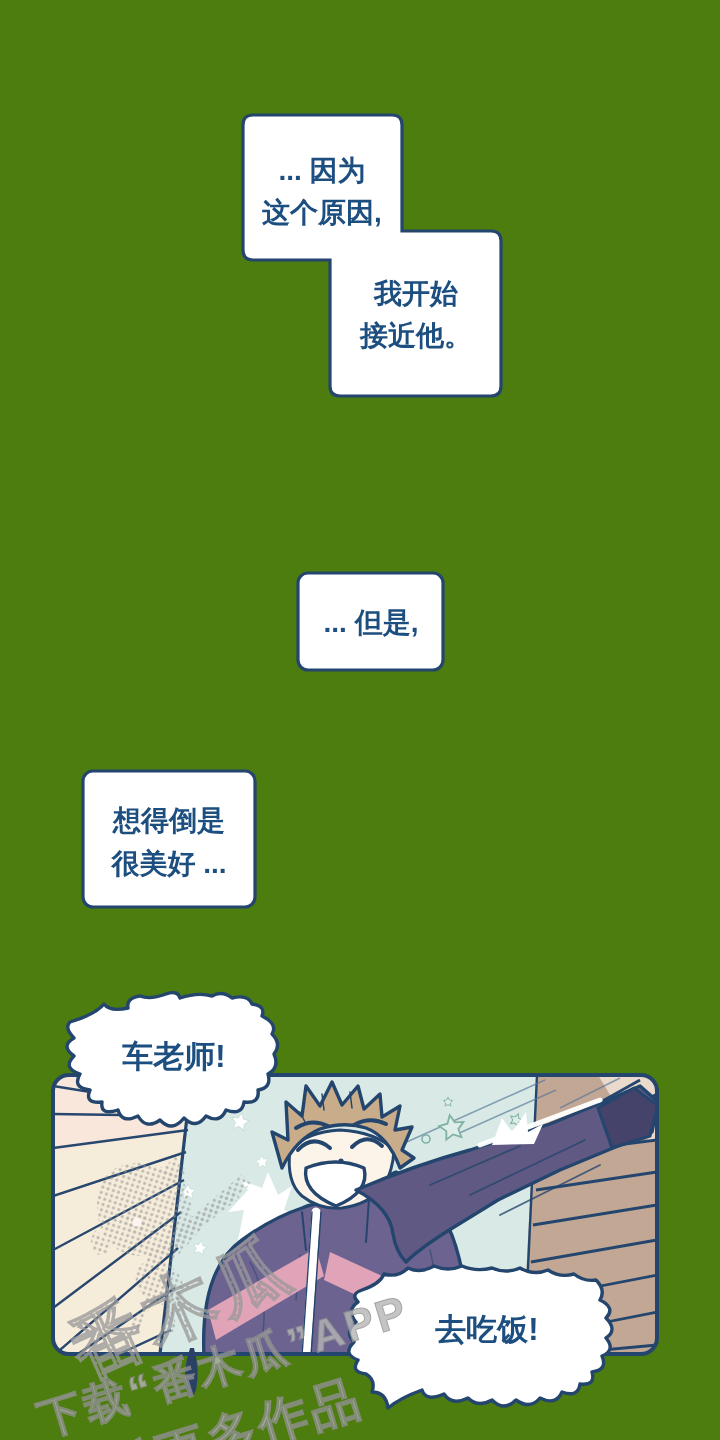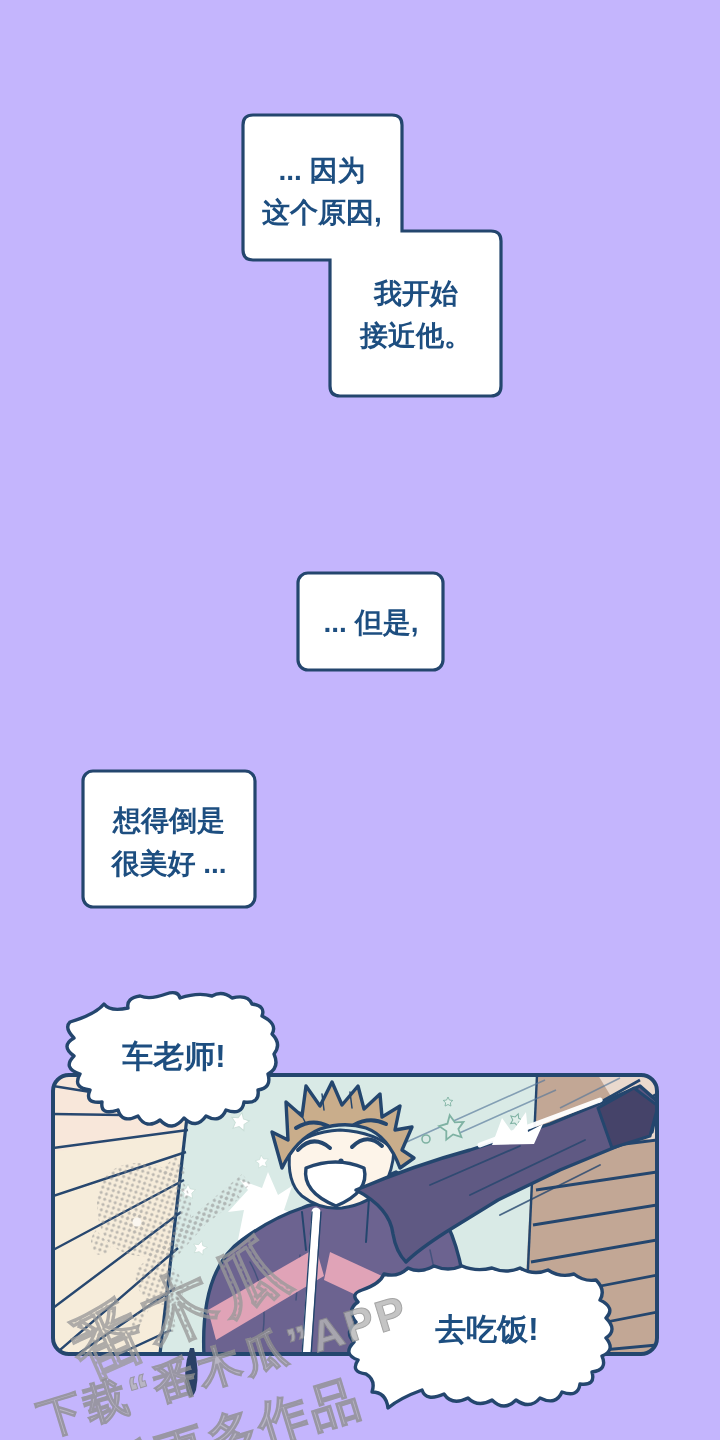--- a/index.html
+++ b/index.html
@@ -1,16 +1,16 @@
 <!DOCTYPE html>
 <html><head>
 <meta charset="utf-8">
 <style>
   html,body{margin:0;padding:0;background:#ffffff;}
-  .page{position:relative;width:720px;height:1440px;overflow:hidden;background:#c4b5fd;}
+  .page{position:relative;width:720px;height:1440px;overflow:hidden;background:#4d7c0f;}
   svg{display:block;}
   .sb-text{font-family:"Liberation Sans","DejaVu Sans",sans-serif;font-weight:bold;font-size:28px;fill:#1d4e80;}
   .shout{font-size:31px;}
   .wm-brand{font-family:"Liberation Sans","DejaVu Sans",sans-serif;font-weight:bold;font-size:74px;
             fill:url(#ht);stroke:#9a9a9a;stroke-width:1;opacity:.78;letter-spacing:4px;}
   .wm-caption{font-family:"Liberation Sans","DejaVu Sans",sans-serif;font-weight:bold;font-size:44px;
               fill:#b6b6b6;stroke:#8f8f8f;stroke-width:1;opacity:.8;letter-spacing:3px;}
   .wm-caption2{font-size:50px;}
 </style>
 </head>

